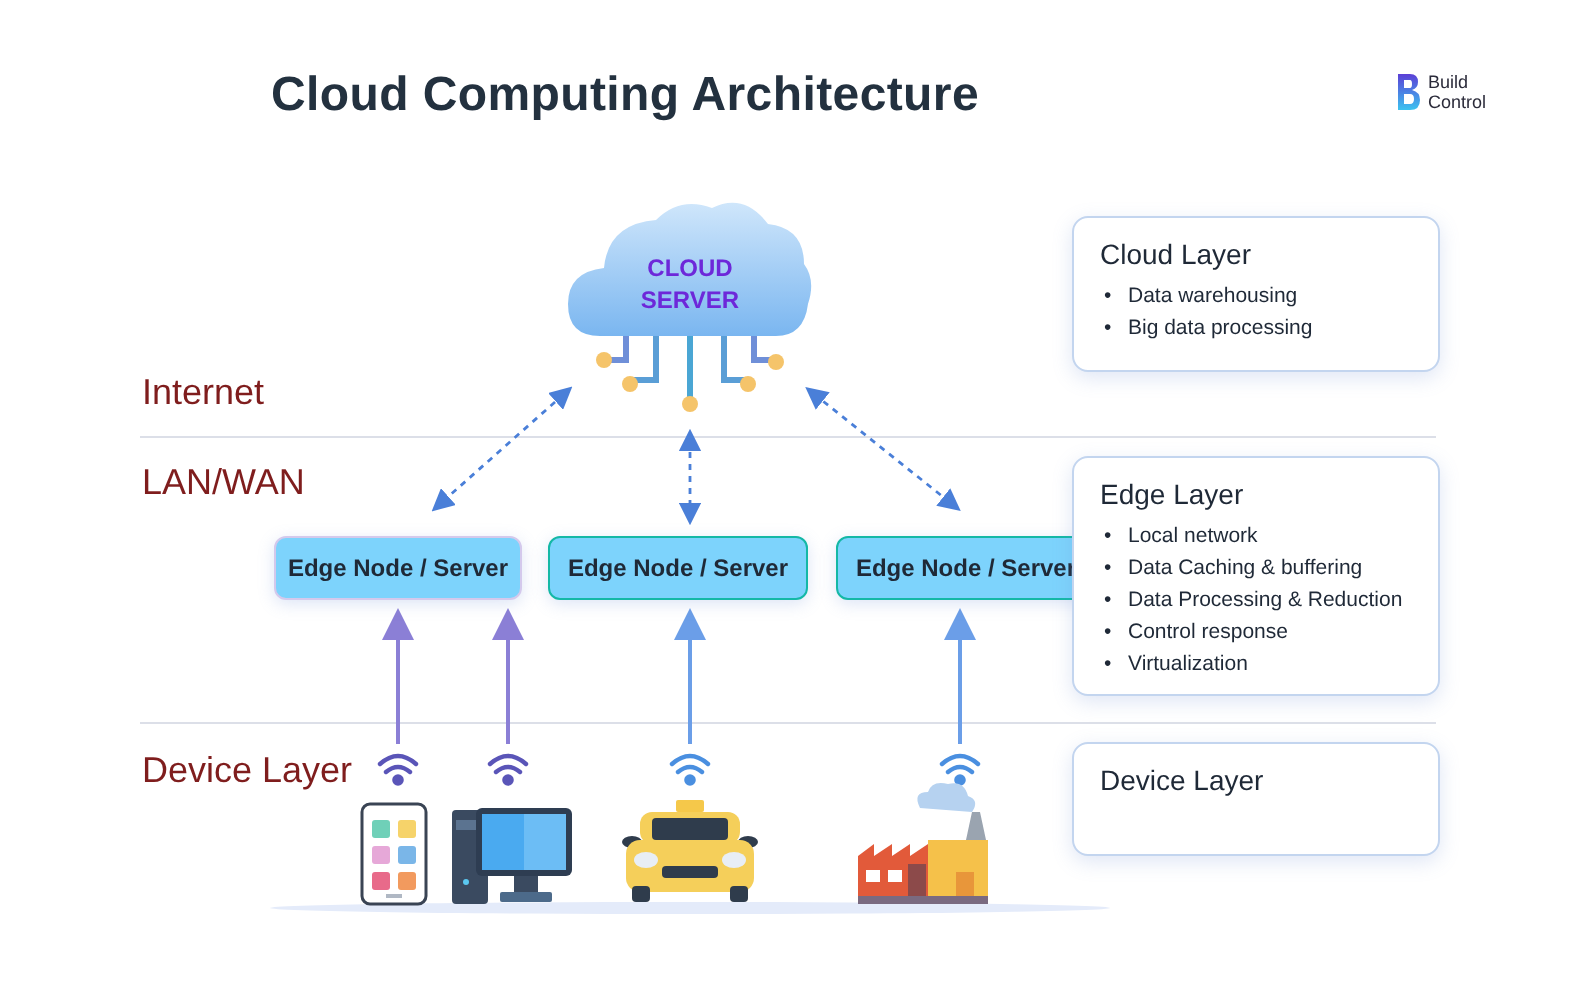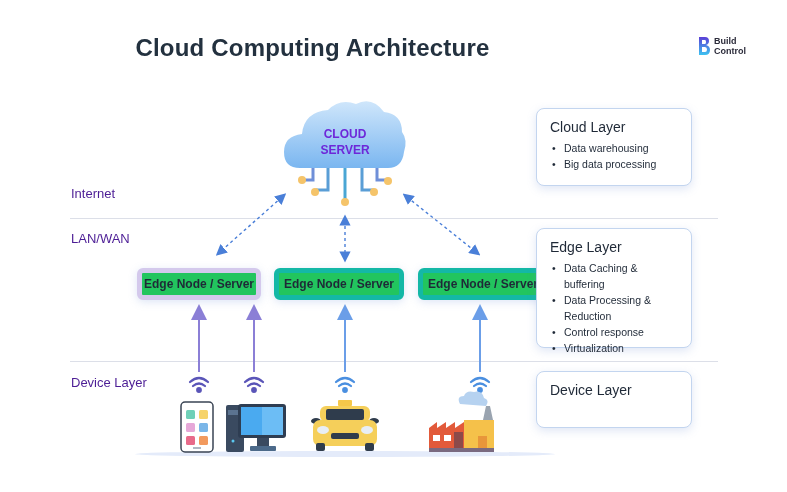--- a/index.html
+++ b/index.html
@@ -3,32 +3,32 @@
 <meta charset="utf-8">
 <style>
   * { box-sizing: border-box; margin: 0; padding: 0; }
   html, body { width: 787px; height: 492px; background: #ffffff; overflow: hidden; }
   body { position: relative; font-family: "Liberation Sans", "DejaVu Sans", sans-serif; color: #1f2937; }
 
   .title { position: absolute; left: 0; width: 625px; top: 34px; text-align: center;
            font-size: 24px; font-weight: bold; color: #23313f; letter-spacing: 0.2px; }
 
   .logo { position: absolute; left: 697px; top: 36px; display: flex; align-items: center; gap: 3px; }
-  .logo-text { font-size: 9px; font-weight: bold; color: #2b2b3a; line-height: 10px; }
+  .logo-text { font-size: 9px; font-weight: normal; color: #2b2b3a; line-height: 10px; }
 
   .divider { position: absolute; left: 70px; width: 648px; height: 1px; background: #dcdfe8; }
 
-  .layer-label { position: absolute; left: 71px; font-size: 13px; color: #4c1d95; }
-
-  .edge-node { position: absolute; top: 268px; height: 32px; border-radius: 6px; background: #22c55e;
-               border: 5px solid #14b8a6; box-shadow: 0 2px 8px rgba(120,150,220,0.25);
+  .layer-label { position: absolute; left: 71px; font-size: 18px; color: #7f1d1d; }
+
+  .edge-node { position: absolute; top: 268px; height: 32px; border-radius: 6px; background: #7dd3fc;
+               border: 1px solid #14b8a6; box-shadow: 0 2px 8px rgba(120,150,220,0.25);
                font-size: 12px; font-weight: bold; color: #1f2937; display: flex; align-items: center; justify-content: center; }
   .edge-node.n1 { border-color: #d4c9ec; }
 
-  .info-card { position: absolute; left: 536px; width: 156px; background: #fff; border: 1px solid #c3d5ef;
+  .info-card { position: absolute; left: 536px; width: 184px; background: #fff; border: 1px solid #c3d5ef;
                border-radius: 8px; box-shadow: 0 3px 10px rgba(110,140,210,0.22); padding: 10px 13px; }
   .info-card h3 { font-size: 14px; font-weight: normal; color: #1f2937; margin-bottom: 5px; }
   .info-card ul { list-style: none; }
   .info-card li { font-size: 10.5px; color: #1f2937; line-height: 16px; padding-left: 14px; position: relative; }
   .info-card li::before { content: "•"; position: absolute; left: 2px; top: 0; }
 
   svg.overlay { position: absolute; left: 0; top: 0; }
   .cloud-text { position: absolute; left: 305px; width: 80px; text-align: center; font-size: 12px; font-weight: bold;
                 color: #6d28d9; line-height: 16px; top: 126px; }
 </style>
@@ -196,20 +196,21 @@
   <h3>Cloud Layer</h3>
   <ul>
     <li>Data warehousing</li>
     <li>Big data processing</li>
   </ul>
 </div>
 
 <div class="info-card" style="top:228px;height:120px">
   <h3>Edge Layer</h3>
   <ul>
+    <li>Local network</li>
     <li>Data Caching &amp; buffering</li>
     <li>Data Processing &amp; Reduction</li>
     <li>Control response</li>
     <li>Virtualization</li>
   </ul>
 </div>
 
 <div class="info-card" style="top:371px;height:57px">
   <h3>Device Layer</h3>
 </div>

